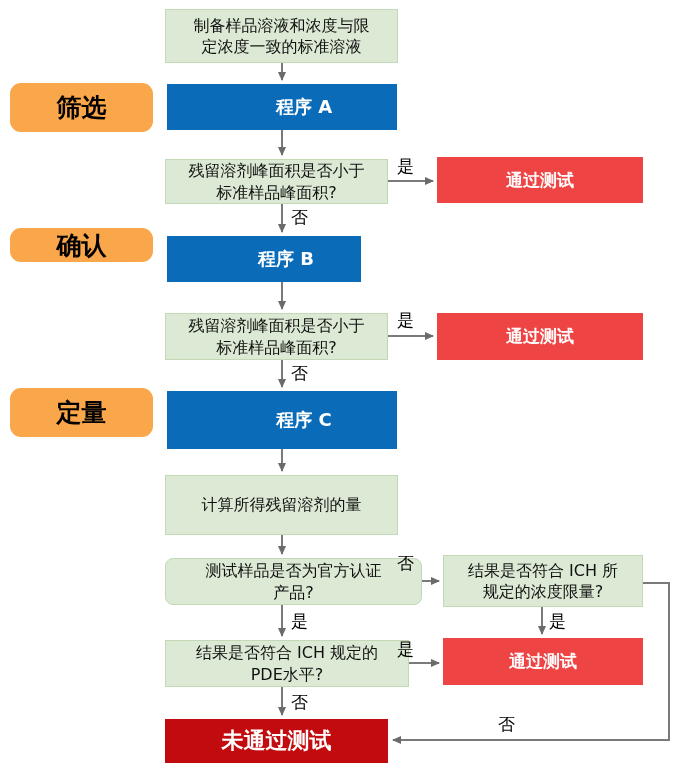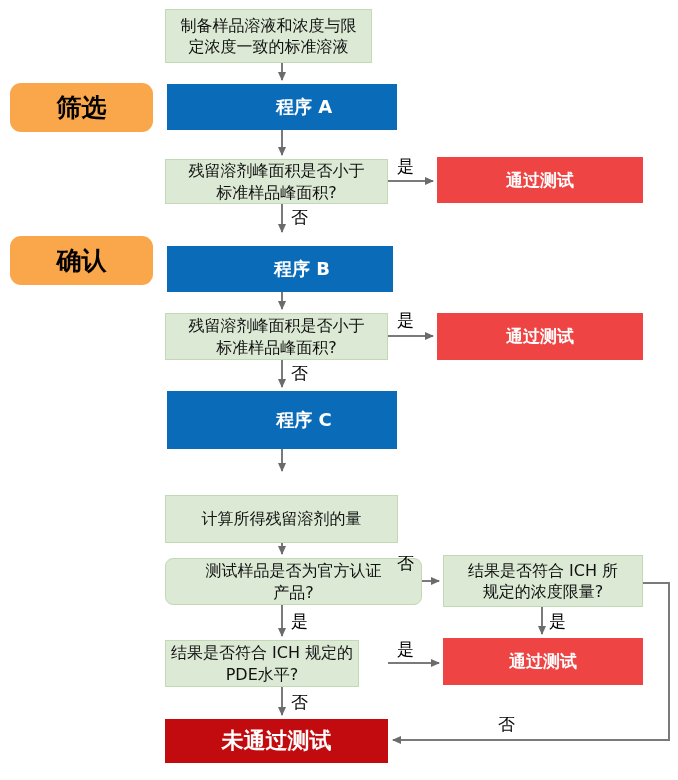--- a/index.html
+++ b/index.html
@@ -69,50 +69,51 @@
     <path d="M282,523 L282,554" stroke="#7a7a7a" stroke-width="2" fill="none" marker-end="url(#ah)"></path>
     <path d="M388,581 L439,581" stroke="#7a7a7a" stroke-width="2" fill="none" marker-end="url(#ah)"></path>
     <path d="M282,605 L282,636" stroke="#7a7a7a" stroke-width="2" fill="none" marker-end="url(#ah)"></path>
     <path d="M542,607 L542,634" stroke="#7a7a7a" stroke-width="2" fill="none" marker-end="url(#ah)"></path>
     <path d="M643,583 L669,583 L669,740 L393,740" stroke="#7a7a7a" stroke-width="2" fill="none" marker-end="url(#ah)"></path>
     <path d="M388,663 L439,663" stroke="#7a7a7a" stroke-width="2" fill="none" marker-end="url(#ah)"></path>
     <path d="M282,687 L282,715" stroke="#7a7a7a" stroke-width="2" fill="none" marker-end="url(#ah)"></path>
   </svg>
 
   <div class="stage" style="left:10px; top:83px; width:143px; height:49px;">筛选</div>
-  <div class="stage" style="left:10px; top:236px; width:143px; height:49px;">确认</div>
+  <div class="stage" style="left:10px; top:228px; width:143px; height:34px;">确认</div>
+  <div class="stage" style="left:10px; top:388px; width:143px; height:49px;">定量</div>
 
-  <div class="node light" style="left:165px; top:9px; width:207px; height:54px;">制备样品溶液和浓度与限
+  <div class="node light" style="left:165px; top:9px; width:233px; height:54px;">制备样品溶液和浓度与限
 定浓度一致的标准溶液</div>
 
   <div class="node blue" style="left:167px; top:84px; width:230px; height:46px;">程序 A</div>
 
   <div class="node light" style="left:165px; top:159px; width:223px; height:45px;">残留溶剂峰面积是否小于
 标准样品峰面积?</div>
 
   <div class="node green" style="left:437px; top:157px; width:206px; height:46px;">通过测试</div>
 
-  <div class="node blue" style="left:167px; top:236px; width:226px; height:46px;margin-top:10px;">程序 B</div>
+  <div class="node blue" style="left:167px; top:236px; width:194px; height:46px;">程序 B</div>
 
   <div class="node light" style="left:165px; top:313px; width:223px; height:47px;">残留溶剂峰面积是否小于
 标准样品峰面积?</div>
 
   <div class="node green" style="left:437px; top:313px; width:206px; height:47px;">通过测试</div>
 
   <div class="node blue" style="left:167px; top:391px; width:230px; height:58px;text-align:right;">程序 C</div>
 
-  <div class="node light" style="left:165px; top:475px; width:233px; height:48px;margin-top:20px;">计算所得残留溶剂的量</div>
+  <div class="node light" style="left:165px; top:475px; width:233px; height:60px;">计算所得残留溶剂的量</div>
 
   <div class="node light" style="left:165px; top:558px; width:257px; height:47px;border-radius:8px;">测试样品是否为官方认证
 产品?</div>
 
   <div class="node light" style="left:443px; top:555px; width:200px; height:52px;">结果是否符合 ICH 所
 规定的浓度限量?</div>
 
-  <div class="node light" style="left:165px; top:640px; width:194px; height:47px;">结果是否符合 ICH 规定的
+  <div class="node light" style="left:165px; top:640px; width:244px; height:47px;">结果是否符合 ICH 规定的
 PDE水平?</div>
 
   <div class="node green" style="left:443px; top:638px; width:200px; height:47px;">通过测试</div>
 
   <div class="node red" style="left:165px; top:719px; width:223px; height:44px;">未通过测试</div>
 
   <span class="edge-label" style="left:397px; top:156px;">是</span>
   <span class="edge-label" style="left:291px; top:207px;">否</span>
   <span class="edge-label" style="left:397px; top:310px;">是</span>
   <span class="edge-label" style="left:291px; top:363px;">否</span>

